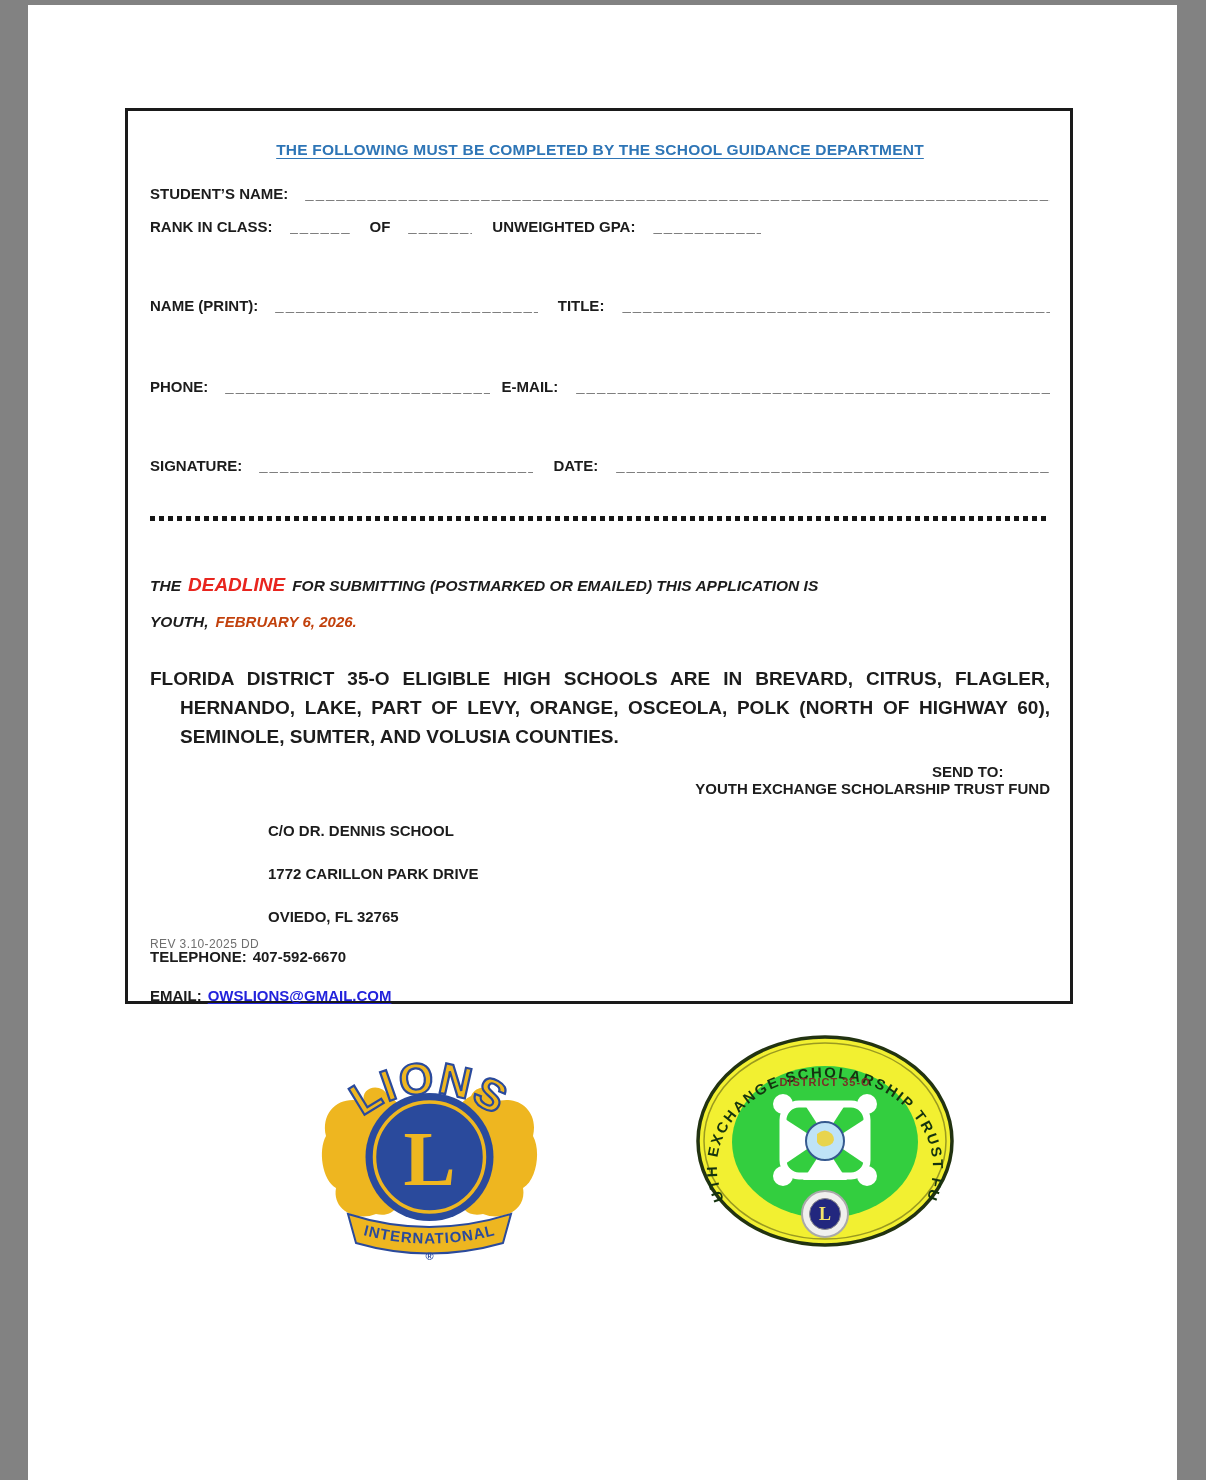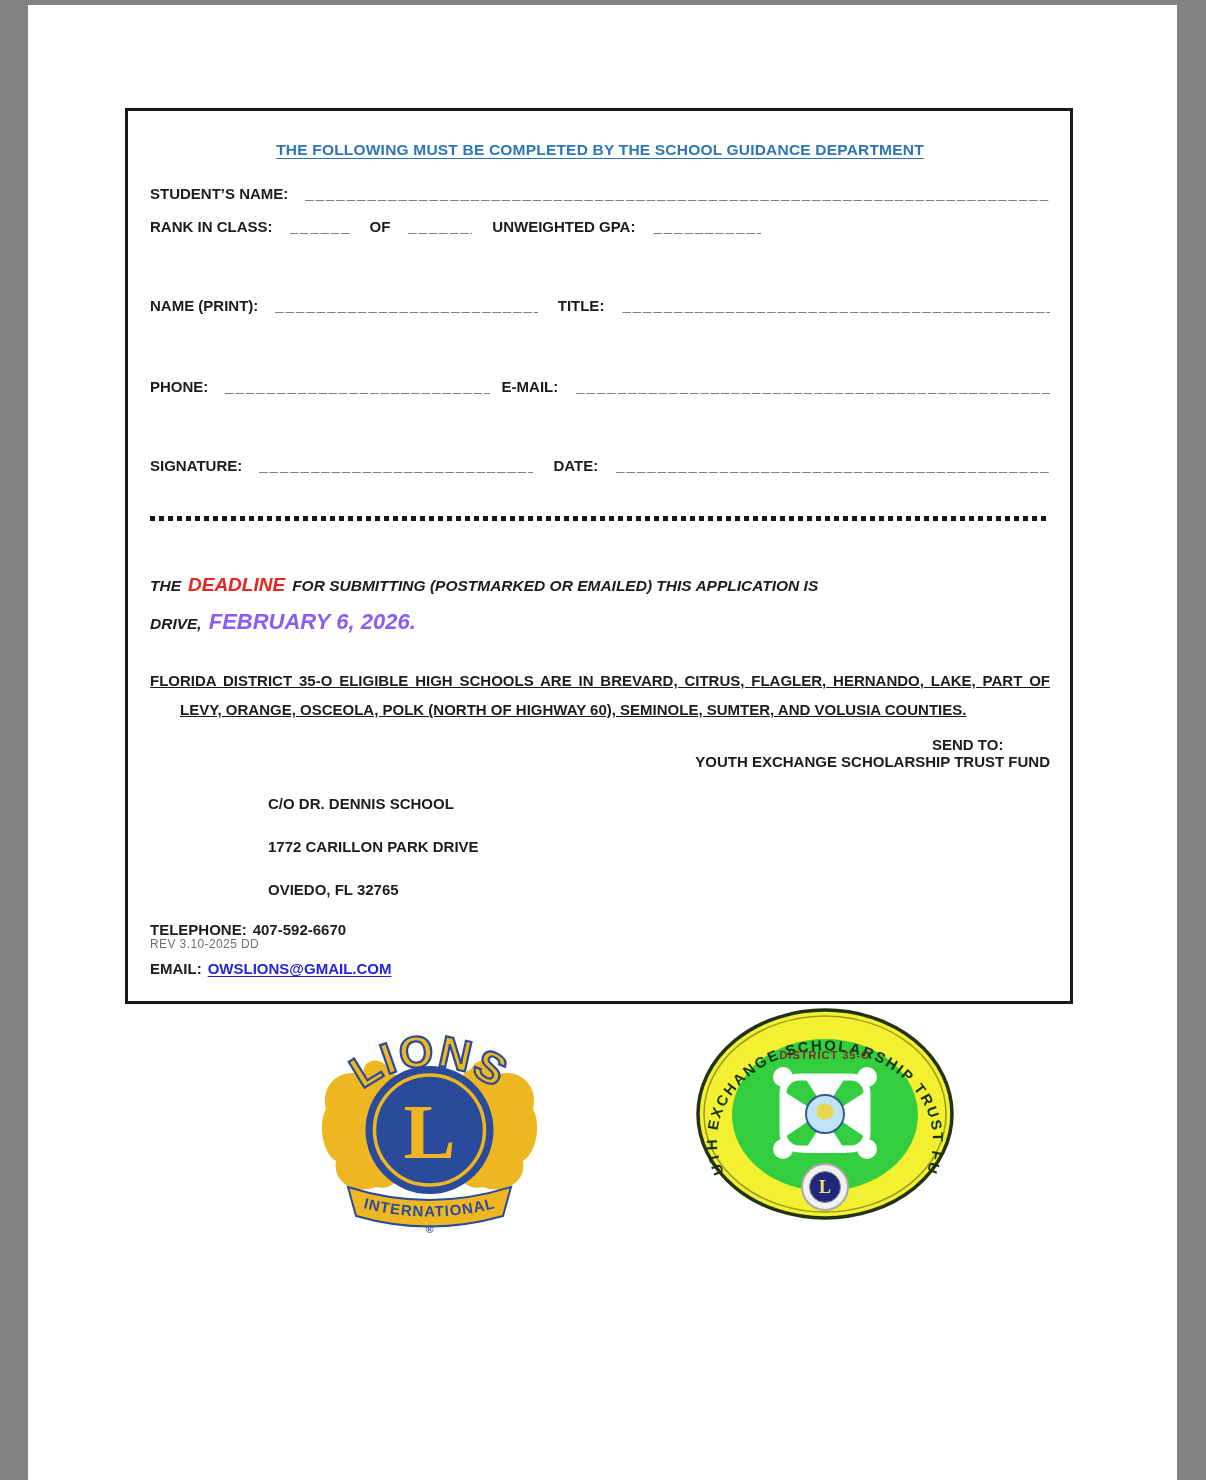--- a/index.html
+++ b/index.html
@@ -41,26 +41,26 @@
   .nogap{margin:0 6px 0 0;}
   .dotline{
     margin-top:42px;height:5px;width:100%;
     background:repeating-linear-gradient(to right,#161616 0 5px,transparent 5px 9px);
   }
   .deadline{
     margin-top:46px;text-align:left;font-style:italic;
     font-size:15.5px;line-height:36px;
   }
   .deadline .red-big{color:#E8251E;font-size:19px;}
-  .deadline .red-date{color:#8b5cf6;font-size:22px;}
+  .deadline .red-date{color:#c2410c;font-size:15px;}
   .deadline span{margin-right:7px;}
   .deadline span:last-child{margin-right:0;}
   .eligibility{
     margin-top:24px;text-align:justify;line-height:29px;
-    padding-left:30px;text-indent:-30px;font-size:15px;text-decoration:underline;
+    padding-left:30px;text-indent:-30px;font-size:19px;
   }
   .sendto{margin-top:12px;display:flex;align-items:flex-end;flex-direction:column;}
   .sendto .lbl{width:118px;flex:0 0 auto;}
   .addr{margin:24px 0 0 118px;line-height:19px;}
   .contact{margin-top:22px;}
   .contact .lbl{margin-right:6px;}
   .email-link{color:#2323DC;text-decoration:underline;text-underline-offset:2px;cursor:pointer;}
   .logos{margin-top:40px;display:flex;align-items:flex-start;margin-left:162px;}
   .seal-wrap{margin-left:148px;transform:translateY(-10px);}
   .rev{
@@ -117,21 +117,21 @@
       <span class="lbl">SIGNATURE:</span>
       <span class="blank fixed" style="width:340px">____________________________________________</span>
       <span class="midlbl">DATE:</span>
       <span class="blank grow">____________________________________________________</span>
     </div>
 
     <div class="dotline"></div>
 
     <div class="deadline">
       <div><span>THE</span><span class="red-big">DEADLINE</span><span>FOR SUBMITTING (POSTMARKED OR EMAILED) THIS APPLICATION IS</span></div>
-      <div><span>DRIVE,</span><span class="red-date">FEBRUARY 6, 2026.</span></div>
+      <div><span>YOUTH,</span><span class="red-date">FEBRUARY 6, 2026.</span></div>
     </div>
 
     <div class="eligibility">FLORIDA DISTRICT 35-O ELIGIBLE HIGH SCHOOLS ARE IN BREVARD, CITRUS, FLAGLER, HERNANDO, LAKE, PART OF LEVY, ORANGE, OSCEOLA, POLK (NORTH OF HIGHWAY 60), SEMINOLE, SUMTER, AND VOLUSIA COUNTIES.</div>
 
     <div class="sendto">
       <span class="lbl">SEND TO:</span>
       <span>YOUTH EXCHANGE SCHOLARSHIP TRUST FUND</span>
     </div>
     <div class="addr">C/O DR. DENNIS SCHOOL</div>
     <div class="addr">1772 CARILLON PARK DRIVE</div>

